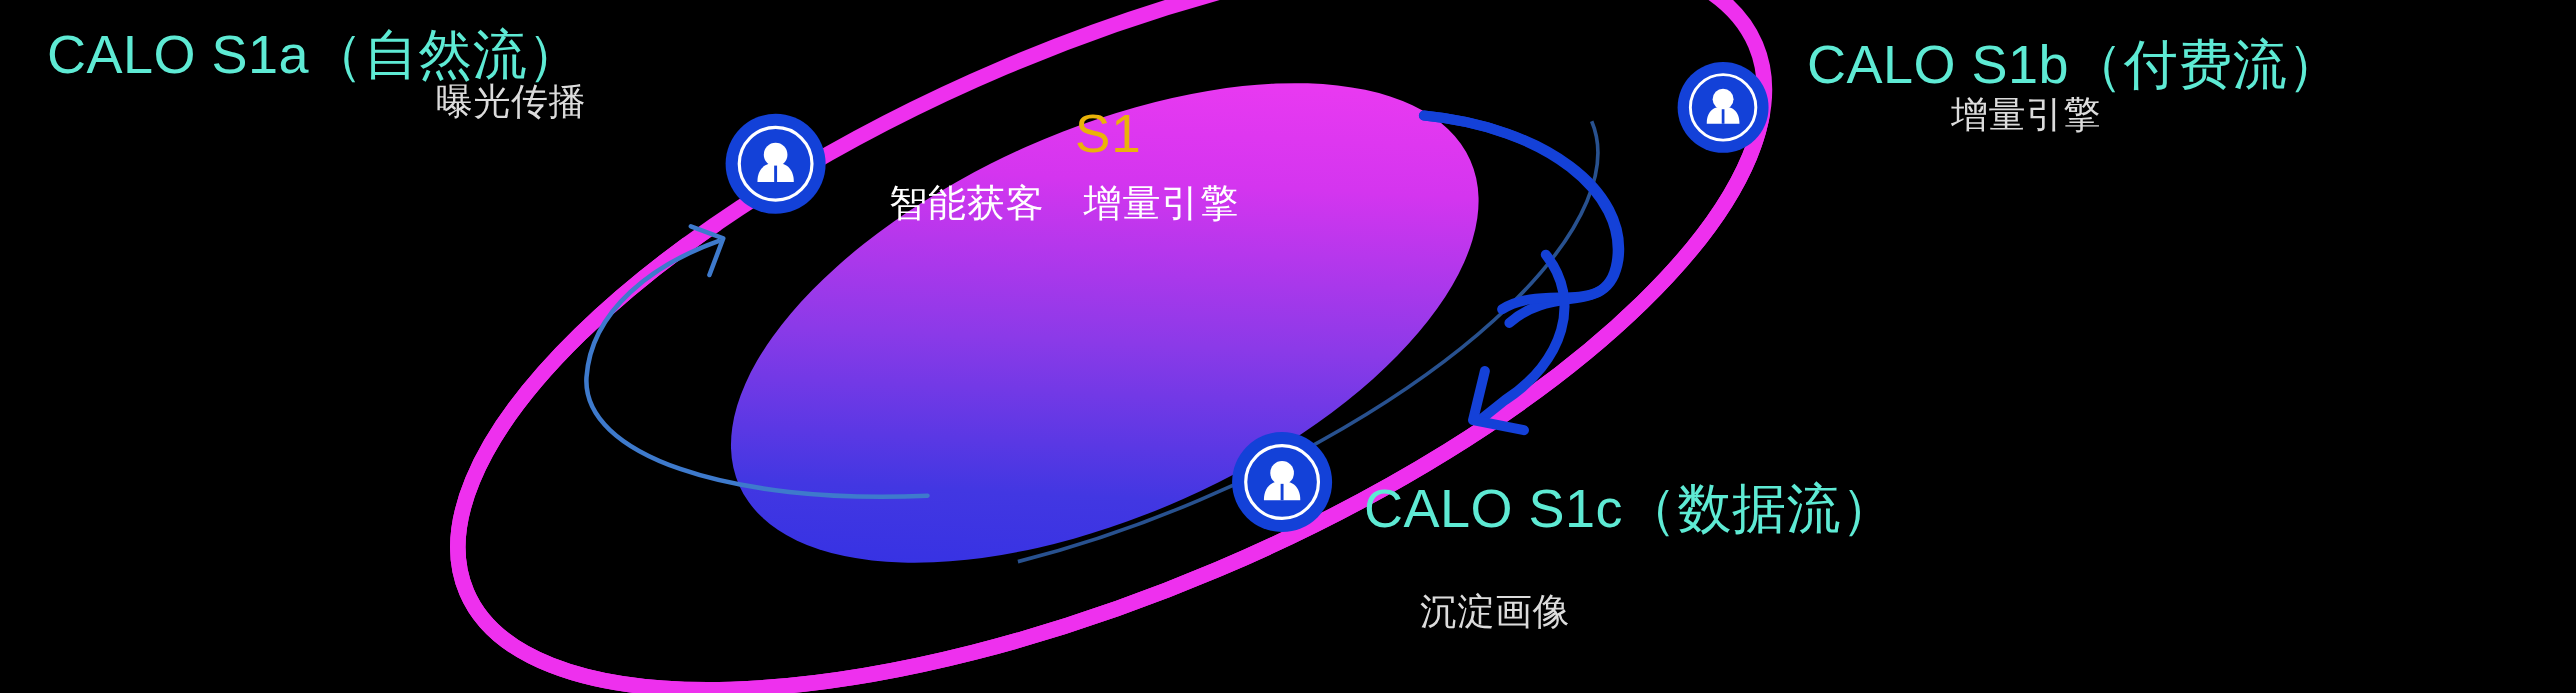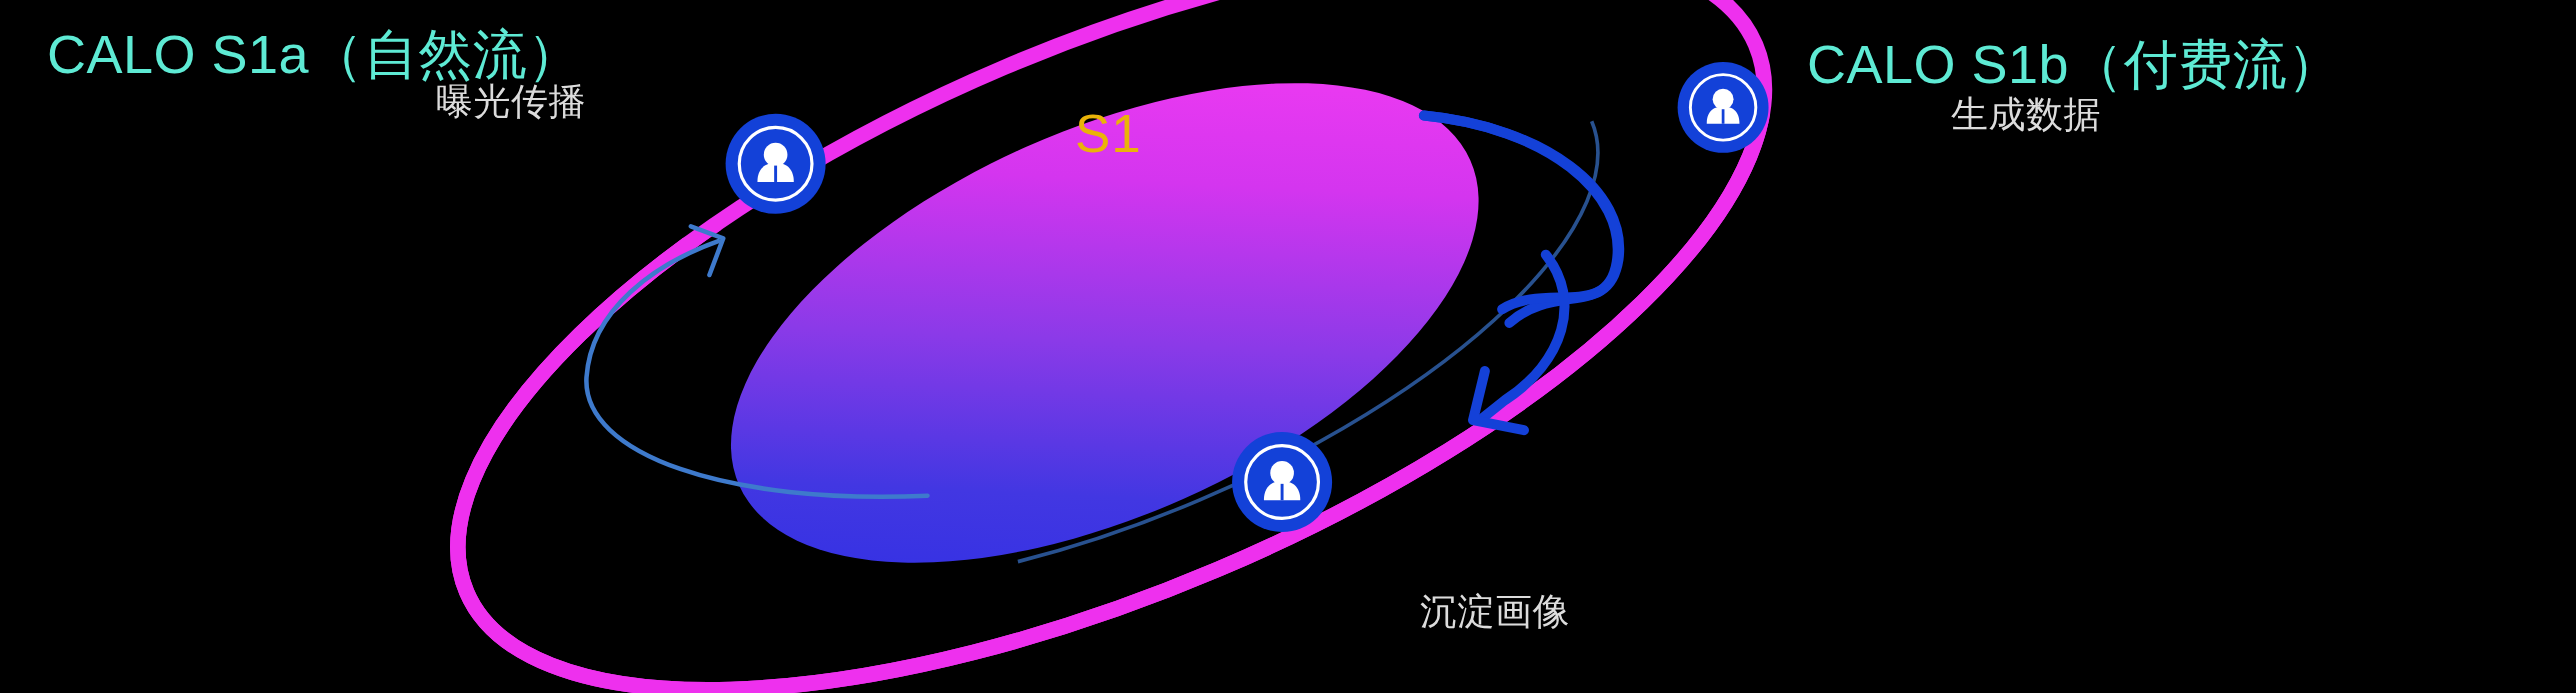--- a/index.html
+++ b/index.html
@@ -131,23 +131,25 @@
       <circle cx="1410" cy="530" r="40" fill="none" stroke="#ffffff" stroke-width="3.5"></circle>
       <g transform="translate(1410,530)">
         <circle cx="0" cy="-10" r="13" fill="#ffffff"></circle>
         <path d="M -20 20 C -20 4, -10 -1, 0 -1 C 10 -1, 20 4, 20 20 Z" fill="#ffffff"></path>
         <rect x="-1.6" y="2" width="3.2" height="18" fill="#1341d8"></rect>
       </g>
     </g>
   </svg>
 
   <div class="core-title" style="left:1075px; top:103px;">S1</div>
+  <div class="core-sub" style="left:889px; top:178px;">智能获客　增量引擎</div>
 
   <div class="label label-primary" style="left:47px; top:24.6px;">CALO S1a（自然流）</div>
   <div class="label label-secondary" style="left:436px; top:82px;">曝光传播</div>
 
   <div class="label label-primary" style="left:1807px; top:35px;">CALO S1b（付费流）</div>
-  <div class="label label-secondary" style="left:1951px; top:95px;">生成数据</div>
+  <div class="label label-secondary" style="left:1951px; top:95px;">增量引擎</div>
 
+  <div class="label label-primary" style="left:1364px; top:479px;">CALO S1c（数据流）</div>
   <div class="label label-secondary" style="left:1420px; top:580px;margin-top:12px;">沉淀画像</div>
 
 </div>
 
 
 </body></html>

